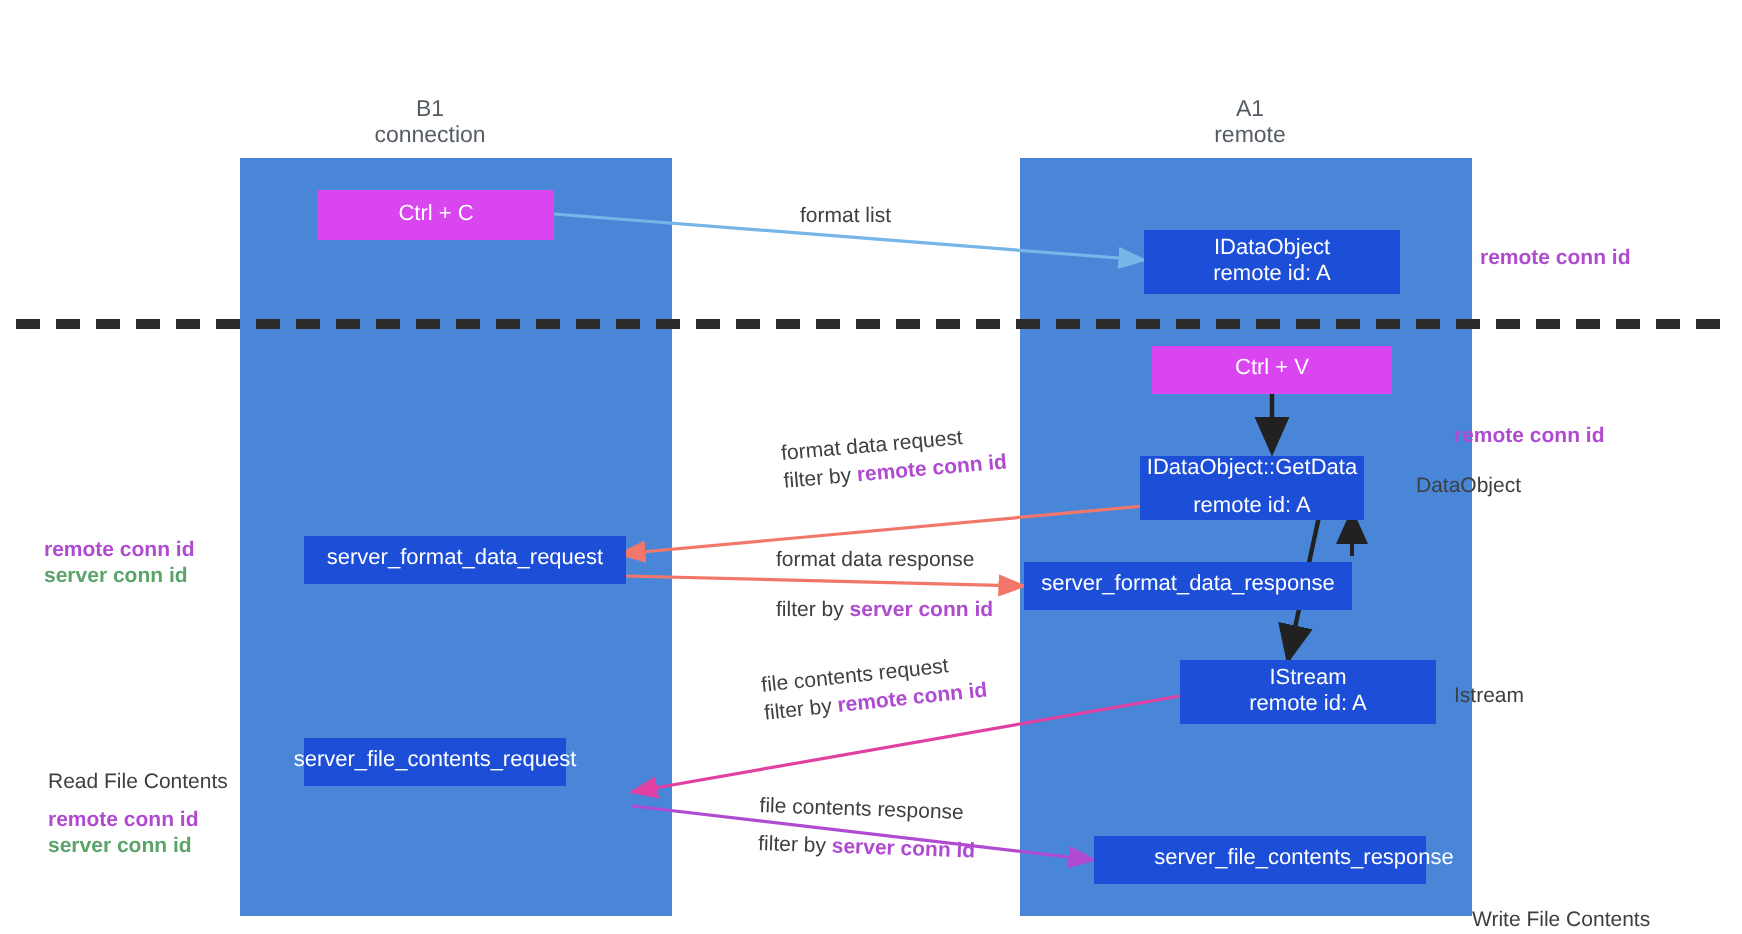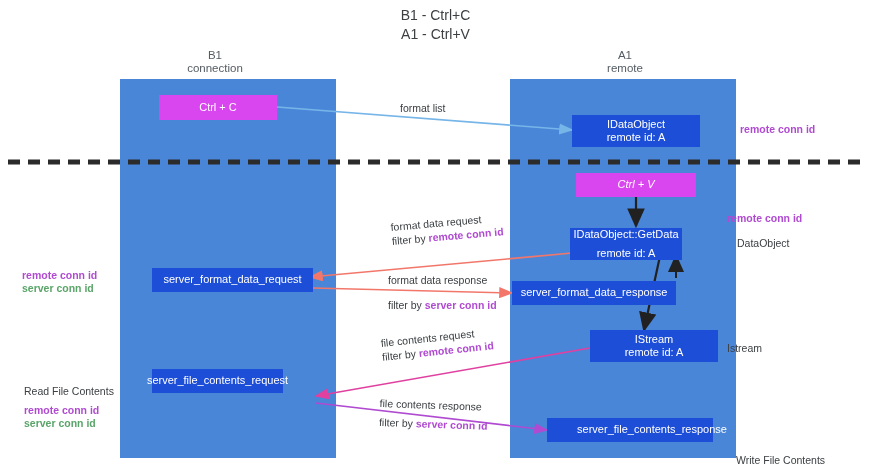--- a/index.html
+++ b/index.html
@@ -40,22 +40,20 @@
     position:absolute;left:0;right:0;top:6px;text-align:center;
     font-size:14px;line-height:19px;color:#3c4043;white-space:pre-line;
   }
   .rot{transform-origin:left top;}
 </style>
 </head>
 <body>
 
 <div class="stage">
 
-  <div class="title">B1 - Ctrl+C
-A1 - Ctrl+V</div>
 
   <div class="lane-title" style="left:150px;top:49px;width:130px;">B1
 connection</div>
   <div class="lane-title" style="left:560px;top:49px;width:130px;">A1
 remote</div>
 
   <div class="lane" style="left:120px;top:79px;width:216px;height:379px;"></div>
   <div class="lane" style="left:510px;top:79px;width:226px;height:379px;"></div>
 
   <svg class="layer">
@@ -98,21 +96,21 @@
 
   <div class="box green" style="left:159px;top:95px;width:118px;height:25px;">
     <span>Ctrl + C</span>
   </div>
 
   <div class="box orange" style="left:572px;top:115px;width:128px;height:32px;">
     <span>IDataObject</span>
     <span class="l2">remote id: A</span>
   </div>
 
-  <div class="box green" style="left:576px;top:173px;width:120px;height:24px;font-style:italic;">
+  <div class="box green" style="left:576px;top:173px;width:120px;height:24px;">
     <span>Ctrl + V</span>
   </div>
 
   <div class="box orange" style="left:570px;top:228px;width:112px;height:32px;justify-content:space-between;">
     <span>IDataObject::GetData</span>
     <span class="l2">remote id: A</span>
   </div>
 
   <div class="box orange" style="left:152px;top:268px;width:161px;height:24px;">
     <span>server_format_data_request</span>
@@ -160,21 +158,21 @@
 
   <div class="edge-label rot" style="left:380px;top:396px;transform:rotate(2deg);">
     <div>file contents response</div>
     <div style="margin-top:5px;">
       <span>filter by </span><span class="hl-server">server conn id</span>
     </div>
   </div>
 
   <div class="side-label remote" style="left:740px;top:122px;">remote conn id</div>
   <div class="side-label remote" style="left:727px;top:211px;">remote conn id</div>
-  <div class="side-label" style="left:737px;top:236px;">DataObject</div>
+  <div class="side-label" style="left:708px;top:236px;">DataObject</div>
   <div class="side-label" style="left:727px;top:341px;">Istream</div>
   <div class="side-label" style="left:736px;top:424px;margin-top:29px;">Write File Contents</div>
 
   <div class="side-label remote" style="left:22px;top:268px;">remote conn id</div>
   <div class="side-label server" style="left:22px;top:281px;">server conn id</div>
 
   <div class="side-label" style="left:24px;top:384px;">Read File Contents</div>
   <div class="side-label remote" style="left:24px;top:403px;">remote conn id</div>
   <div class="side-label server" style="left:24px;top:416px;">server conn id</div>
 

